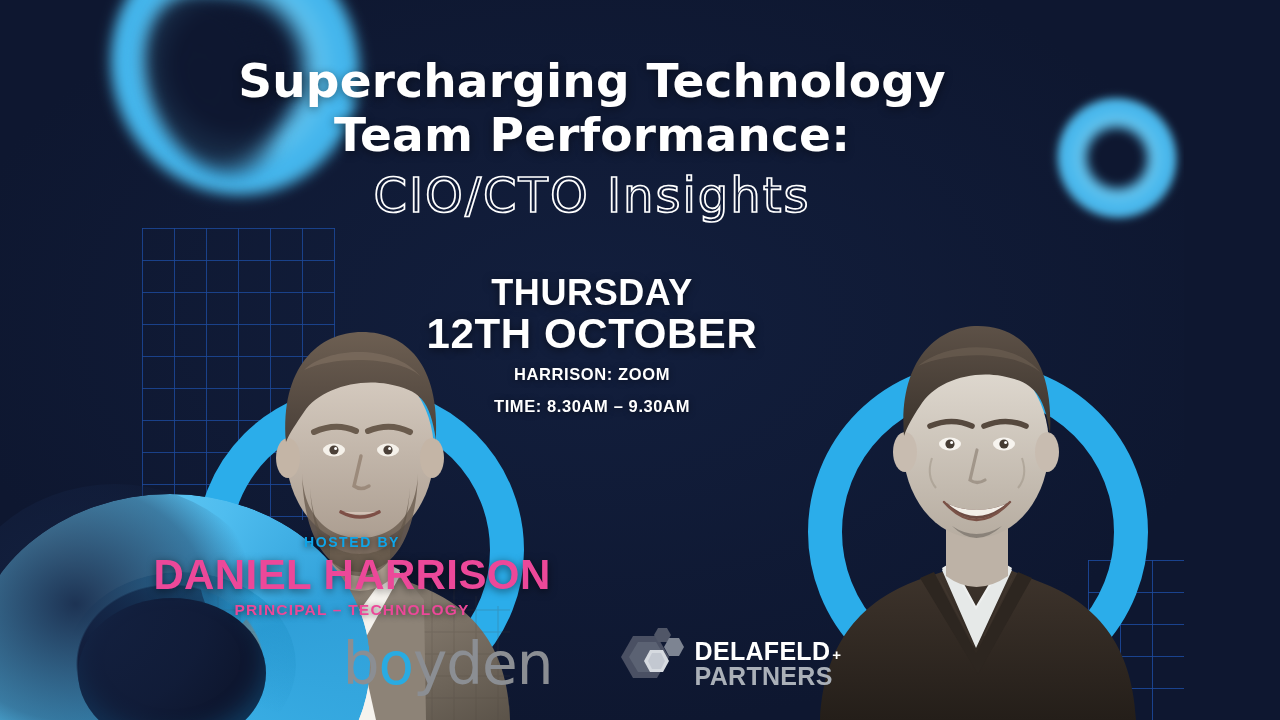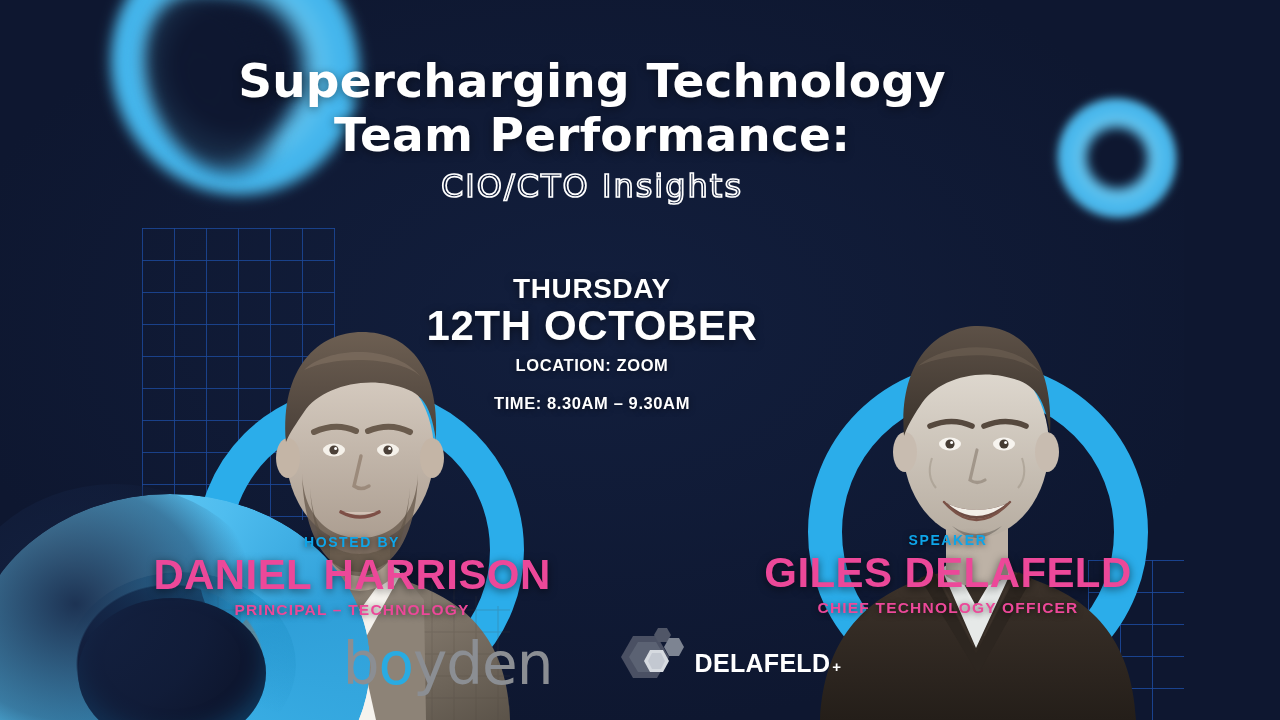--- a/index.html
+++ b/index.html
@@ -117,33 +117,33 @@
     font-weight:700;
     font-size:47px;
     letter-spacing:.2px;
     line-height:1.14;
     text-shadow:0 2px 10px rgba(0,0,0,.45);
   }
   .title-outline{
     margin-top:6px;
     font-family:"DejaVu Sans", sans-serif;
     font-weight:400;
-    font-size:32px;
+    font-size:48px;
     letter-spacing:2px;
     color:transparent;
     -webkit-text-stroke:1.7px #ffffff;
     paint-order:stroke fill;
   }
 
   
   .datebox{
     position:absolute;left:0;right:0;top:274px;text-align:center;z-index:6;
   }
   .date-day{
-    color:#ffffff;font-weight:700;font-size:28px;letter-spacing:.6px;line-height:1.06;
+    color:#ffffff;font-weight:700;font-size:36px;letter-spacing:.6px;line-height:1.06;
     text-shadow:0 2px 8px rgba(0,0,0,.5);
   }
   .date-date{
     color:#ffffff;font-weight:700;font-size:42px;letter-spacing:.6px;line-height:1.06;
     text-shadow:0 2px 8px rgba(0,0,0,.5);
     text-align:center;
   }
   .date-meta{
     color:#ffffff;font-weight:700;font-size:16.5px;letter-spacing:.6px;line-height:1.35;margin-top:6px;
     text-shadow:0 1px 6px rgba(0,0,0,.5);
@@ -347,35 +347,30 @@
 
   <div class="header">
     <div class="title-line">Supercharging Technology</div>
     <div class="title-line">Team Performance:</div>
     <div class="title-outline">CIO/CTO Insights</div>
   </div>
 
   <div class="datebox">
     <div class="date-day">THURSDAY</div>
     <div class="date-date">12TH OCTOBER</div>
-    <div class="date-meta">LOCATION: ZOOM</div>
-    <div class="date-meta" style="margin-top:16px">TIME: 8.30AM – 9.30AM</div>
+    <div class="date-meta">HARRISON: ZOOM</div>
+    <div class="date-meta" style="margin-top:10px">TIME: 8.30AM – 9.30AM</div>
   </div>
 
   <div class="person person-left">
     <div class="person-role-top">HOSTED BY</div>
     <div class="person-name">DANIEL HARRISON</div>
     <div class="person-title">PRINCIPAL – TECHNOLOGY</div>
   </div>
 
-  <div class="person person-right">
-    <div class="person-role-top">SPEAKER</div>
-    <div class="person-name">GILES DELAFELD</div>
-    <div class="person-title">CHIEF TECHNOLOGY OFFICER</div>
-  </div>
 
   <div class="logos">
 
     <div class="logo-boyden">
       <span>b</span>
       <span class="blue">o</span>
       <span>yden</span>
     </div>
 
     <div class="logo-delafeld">
@@ -390,18 +385,19 @@
 
           <polygon points="47,2 56,2 60,9 56,16 47,16 43,9" fill="#505667"></polygon>
           <polygon points="58,12 68,12 73,21 68,30 58,30 53,21" fill="#7d8492"></polygon>
         </svg>
       </span>
       <span class="dp-text">
         <span class="dp-l1">
           <span>DELAFELD</span>
           <span class="plus">+</span>
         </span>
+        <span class="dp-l2" style="display:block">PARTNERS</span>
       </span>
     </div>
 
   </div>
 
 </div>
 
 </body></html>

